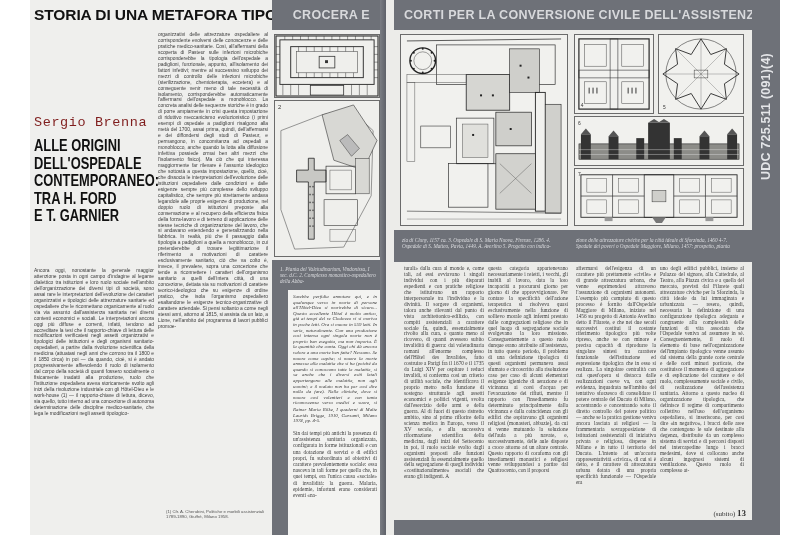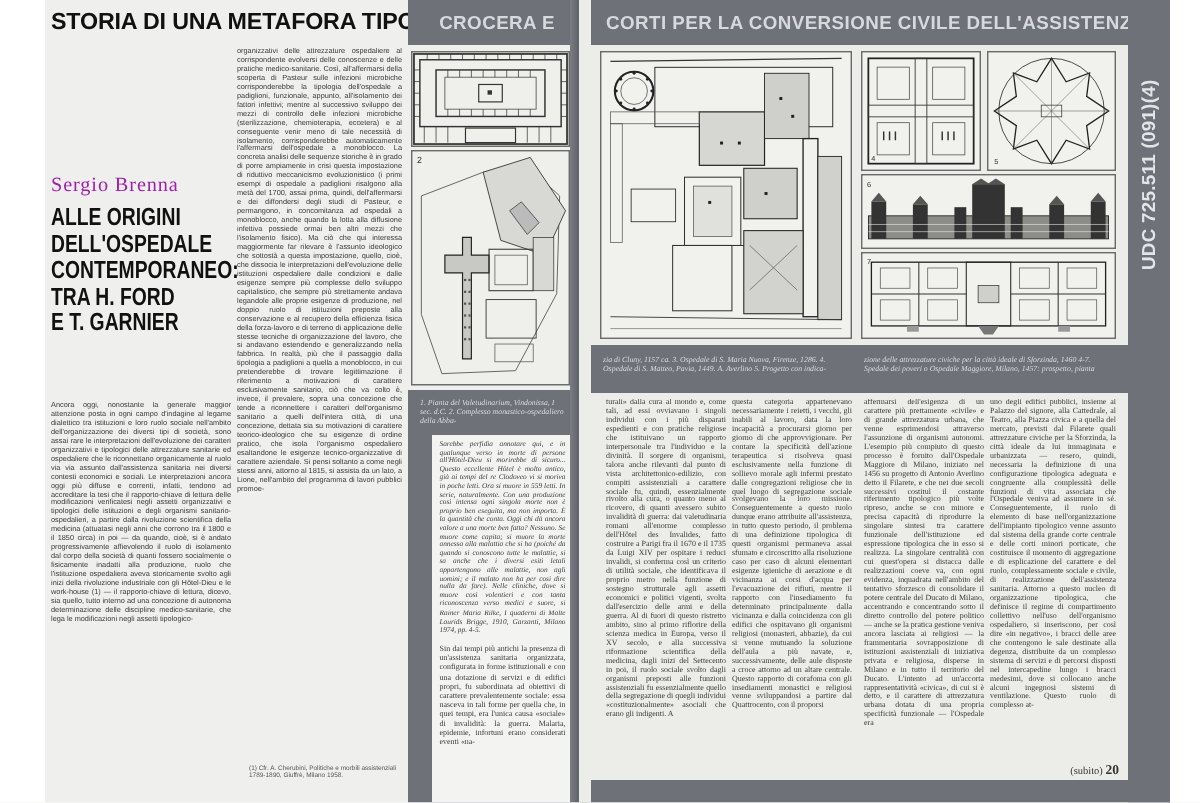--- a/index.html
+++ b/index.html
@@ -14,21 +14,21 @@
 
   
   .hdr-left-title { position: absolute; left: 4px; top: 6px; font-weight: 900; font-size: 15.5px;
     letter-spacing: -0.1px; color: #111; font-family: "Liberation Sans", sans-serif; }
   .hdr-bar-left { position: absolute; left: 242px; top: 0; width: 108px; height: 30px; background: #6e7178; }
   .hdr-bar-left span { position: absolute; right: 10px; top: 8px; color: #d8d9dc; font-weight: 700; font-size: 12.5px; letter-spacing: 0.3px; }
   .hdr-bar-right { position: absolute; left: 364px; top: 0; width: 386px; height: 30px; background: #6e7178; }
   .hdr-bar-right span { position: absolute; left: 10px; top: 8px; color: #d8d9dc; font-weight: 700; font-size: 12.5px; letter-spacing: 0.3px; }
 
   
-  .author { position: absolute; left: 4px; top: 115px; font-family: Liberation Serif, serif; font-size: 13.5px; color: #a21caf; letter-spacing: 0.6px; }
+  .author { position: absolute; left: 4px; top: 115px; font-family: Liberation Mono, monospace; font-size: 13.5px; color: #7f1d1d; letter-spacing: 0.6px; }
   .title { position: absolute; left: 4px; top: 137px; width: 128px; font-family: "Liberation Sans", sans-serif; font-weight: 700;
     font-size: 16.5px; line-height: 17.5px; color: #111; transform: scaleX(0.78); transform-origin: left top; white-space: nowrap; }
 
   .col { position: absolute; font-size: 4.9px; line-height: 5.95px; color: #3a3a3a; text-align: justify; overflow: hidden; }
   .col.serif { font-family: "Liberation Serif", serif; font-size: 5.3px; }
   .col.italic { font-style: italic; }
 
   
   .fig { position: absolute; background: #f4f4f2; border: 1px solid #6b6b6b; overflow: hidden; }
   .fig svg { width: 100%; height: 100%; display: block; }
@@ -322,21 +322,21 @@
     <div class="caption" style="left:16px; top:237px; width:166px;">zia di Cluny, 1157 ca. 3. Ospedale di S. Maria Nuova, Firenze, 1286. 4. Ospedale di S. Matteo, Pavia, 1449. A. Averlino 5. Progetto con indica-</div>
     <div class="caption" style="left:190px; top:237px; width:168px;">zione delle attrezzature civiche per la città ideale di Sforzinda, 1460 4-7. Spedale dei poveri o Ospedale Maggiore, Milano, 1457: prospetto, pianta</div>
 
     <div class="col serif" style="left:18px; top:266px; width:80px; height:250px;">turali» dalla cura al mondo e, come tali, ad essi ovviavano i singoli individui con i più disparati espedienti e con pratiche religiose che istituivano un rapporto interpersonale tra l'individuo e la divinità. Il sorgere di organismi, talora anche rilevanti dal punto di vista architettonico-edilizio, con compiti assistenziali a carattere sociale fu, quindi, essenzialmente rivolto alla cura, o quanto meno al ricovero, di quanti avessero subito invalidità di guerra: dai valetudinaria romani all'enorme complesso dell'Hôtel des Invalides, fatto costruire a Parigi fra il 1670 e il 1735 da Luigi XIV per ospitare i reduci invalidi, si conferma così un criterio di utilità sociale, che identificava il proprio metro nella funzione di sostegno strutturale agli assetti economici e politici vigenti, svolta dall'esercizio delle armi e della guerra. Al di fuori di questo ristretto ambito, sino al primo riflorire della scienza medica in Europa, verso il XV secolo, e alla successiva riformazione scientifica della medicina, dagli inizi del Settecento in poi, il ruolo sociale svolto dagli organismi preposti alle funzioni assistenziali fu essenzialmente quello della segregazione di quegli individui «costituzionalmente» asociali che erano gli indigenti. A</div>
     <div class="col serif" style="left:102px; top:266px; width:80px; height:250px;">questa categoria appartenevano necessariamente i reietti, i vecchi, gli inabili al lavoro, data la loro incapacità a procurarsi giorno per giorno di che approvvigionare. Per contare la specificità dell'azione terapeutica si risolveva quasi esclusivamente nella funzione di sollievo morale agli infermi prestato dalle congregazioni religiose che in quel luogo di segregazione sociale svolgevano la loro missione. Conseguentemente a questo ruolo dunque erano attribuite all'assistenza, in tutto questo periodo, il problema di una definizione tipologica di questi organismi permaneva assai sfumato e circoscritto alla risoluzione caso per caso di alcuni elementari esigenze igieniche di aerazione e di vicinanza ai corsi d'acqua per l'evacuazione dei rifiuti, mentre il rapporto con l'insediamento fu determinato principalmente dalla vicinanza e dalla coincidenza con gli edifici che ospitavano gli organismi religiosi (monasteri, abbazie), da cui si venne mutuando la soluzione dell'aula a più navate, e, successivamente, delle aule disposte a croce attorno ad un altare centrale. Questo rapporto di corafoma con gli insediamenti monastici e religiosi venne sviluppandosi a partire dal Quattrocento, con il proporsi</div>
     <div class="col serif" style="left:190px; top:266px; width:80px; height:250px;">affermarsi dell'esigenza di un carattere più prettamente «civile» e di grande attrezzatura urbana, che venne esprimendosi attraverso l'assunzione di organismi autonomi. L'esempio più compiuto di questo processo è fornito dall'Ospedale Maggiore di Milano, iniziato nel 1456 su progetto di Antonio Averlino detto il Filarete, e che nei due secoli successivi costituì il costante riferimento tipologico più volte ripreso, anche se con minore e precisa capacità di riprodurre la singolare sintesi tra carattere funzionale dell'istituzione ed espressione tipologica che in esso si realizza. La singolare centralità con cui quest'opera si distacca dalle realizzazioni coeve va, con ogni evidenza, inquadrata nell'ambito del tentativo sforzesco di consolidare il potere centrale del Ducato di Milano, accentrando e concentrando sotto il diretto controllo del potere politico — anche se la pratica gestione veniva ancora lasciata ai religiosi — la frammentaria sovrapposizione di istituzioni assistenziali di iniziativa privata e religiosa, disperse in Milano e in tutto il territorio del Ducato. L'intento ad un'accorta rappresentatività «civica», di cui si è detto, e il carattere di attrezzatura urbana dotata di una propria specificità funzionale — l'Ospedale era</div>
     <div class="col serif" style="left:274px; top:266px; width:84px; height:240px;">uno degli edifici pubblici, insieme al Palazzo del signore, alla Cattedrale, al Teatro, alla Piazza civica e a quella del mercato, previsti dal Filarete quali attrezzature civiche per la Sforzinda, la città ideale da lui immaginata e urbanizzata — resero, quindi, necessaria la definizione di una configurazione tipologica adeguata e congruente alla complessità delle funzioni di vita associata che l'Ospedale veniva ad assumere in sé. Conseguentemente, il ruolo di elemento di base nell'organizzazione dell'impianto tipologico venne assunto dal sistema della grande corte centrale e delle corti minori porticate, che costituisce il momento di aggregazione e di esplicazione del carattere e del ruolo, complessamente sociale e civile, di realizzazione dell'assistenza sanitaria. Attorno a questo nucleo di organizzazione tipologica, che definisce il regime di compartimento collettivo nell'uso dell'organismo ospedaliero, si inseriscono, per così dire «in negativo», i bracci delle aree che contengono le sale destinate alla degenza, distribuite da un complesso sistema di servizi e di percorsi disposti nel intercapedine lungo i bracci medesimi, dove si collocano anche alcuni ingegnosi sistemi di ventilazione. Questo ruolo di complesso at-</div>
 
     <div class="folio" style="right:34px;">
       <span>(subito)</span>
-      <span class="num">20</span>
+      <span class="num">13</span>
     </div>
   </div>
 
   <div class="right-edge-bar"></div>
   <div class="udc">
     <span>UDC 725.511 (091)(4)</span>
   </div>
   <div class="bottom-bar"></div>
 </div>
 

